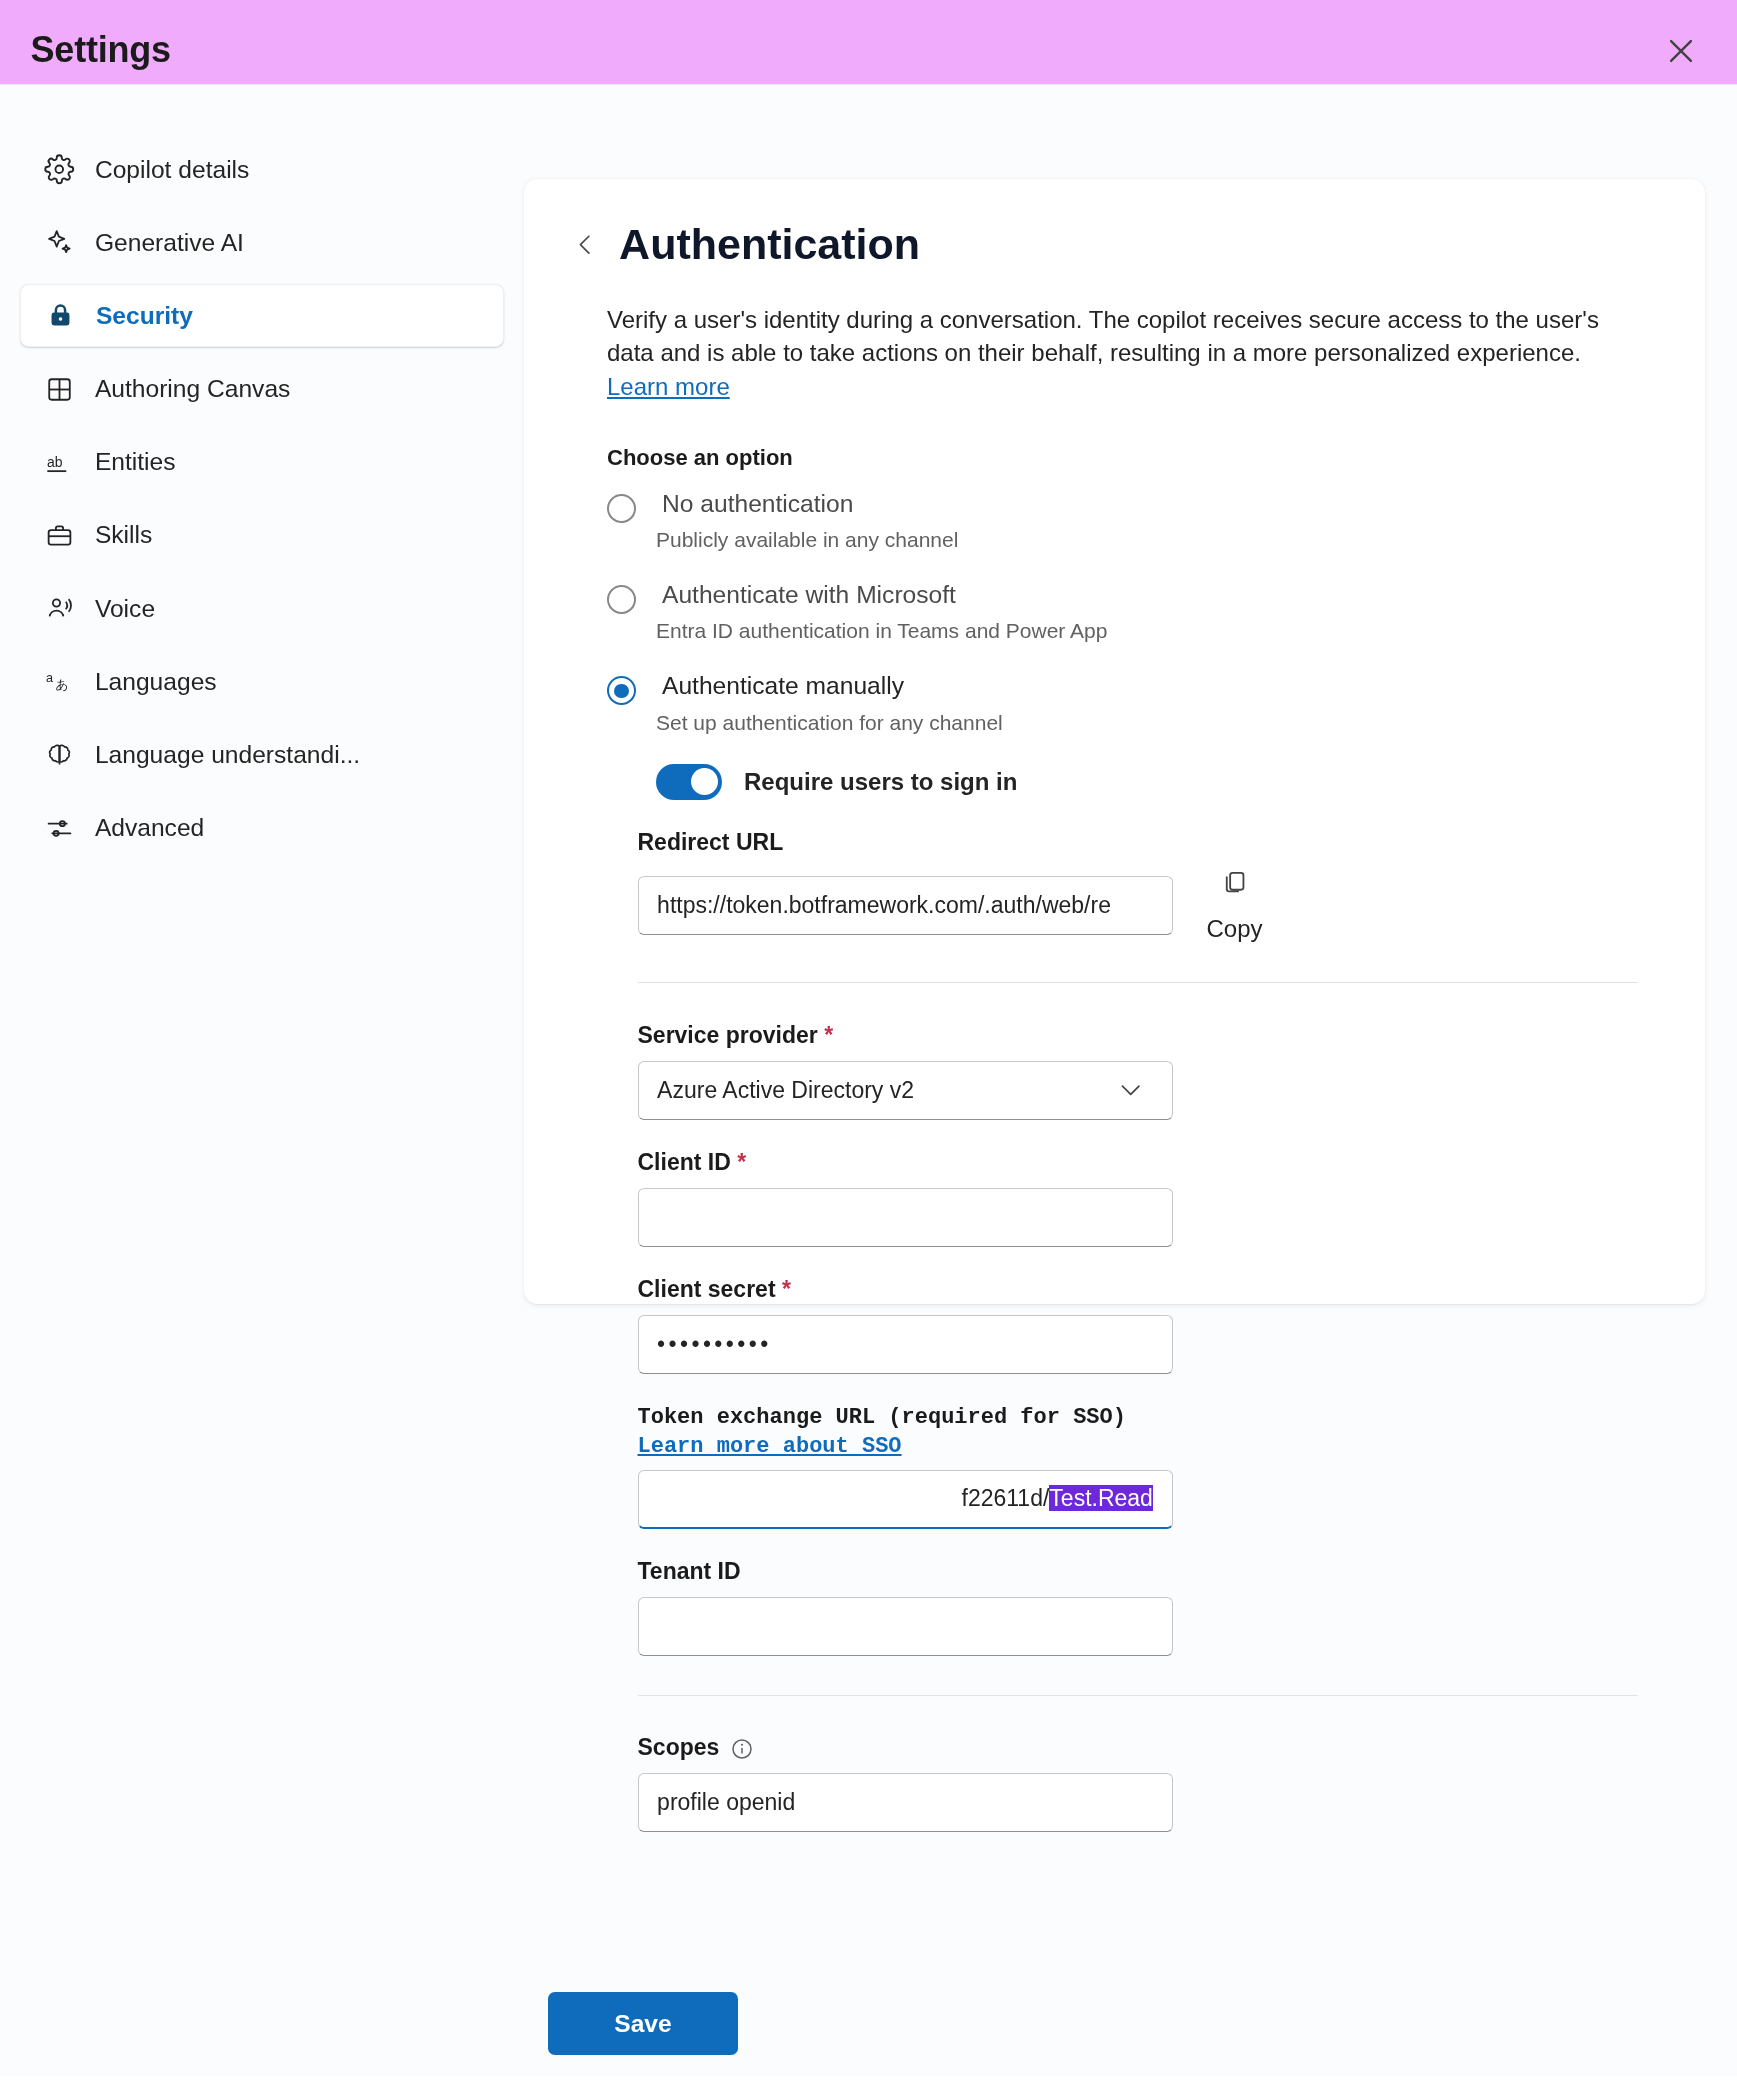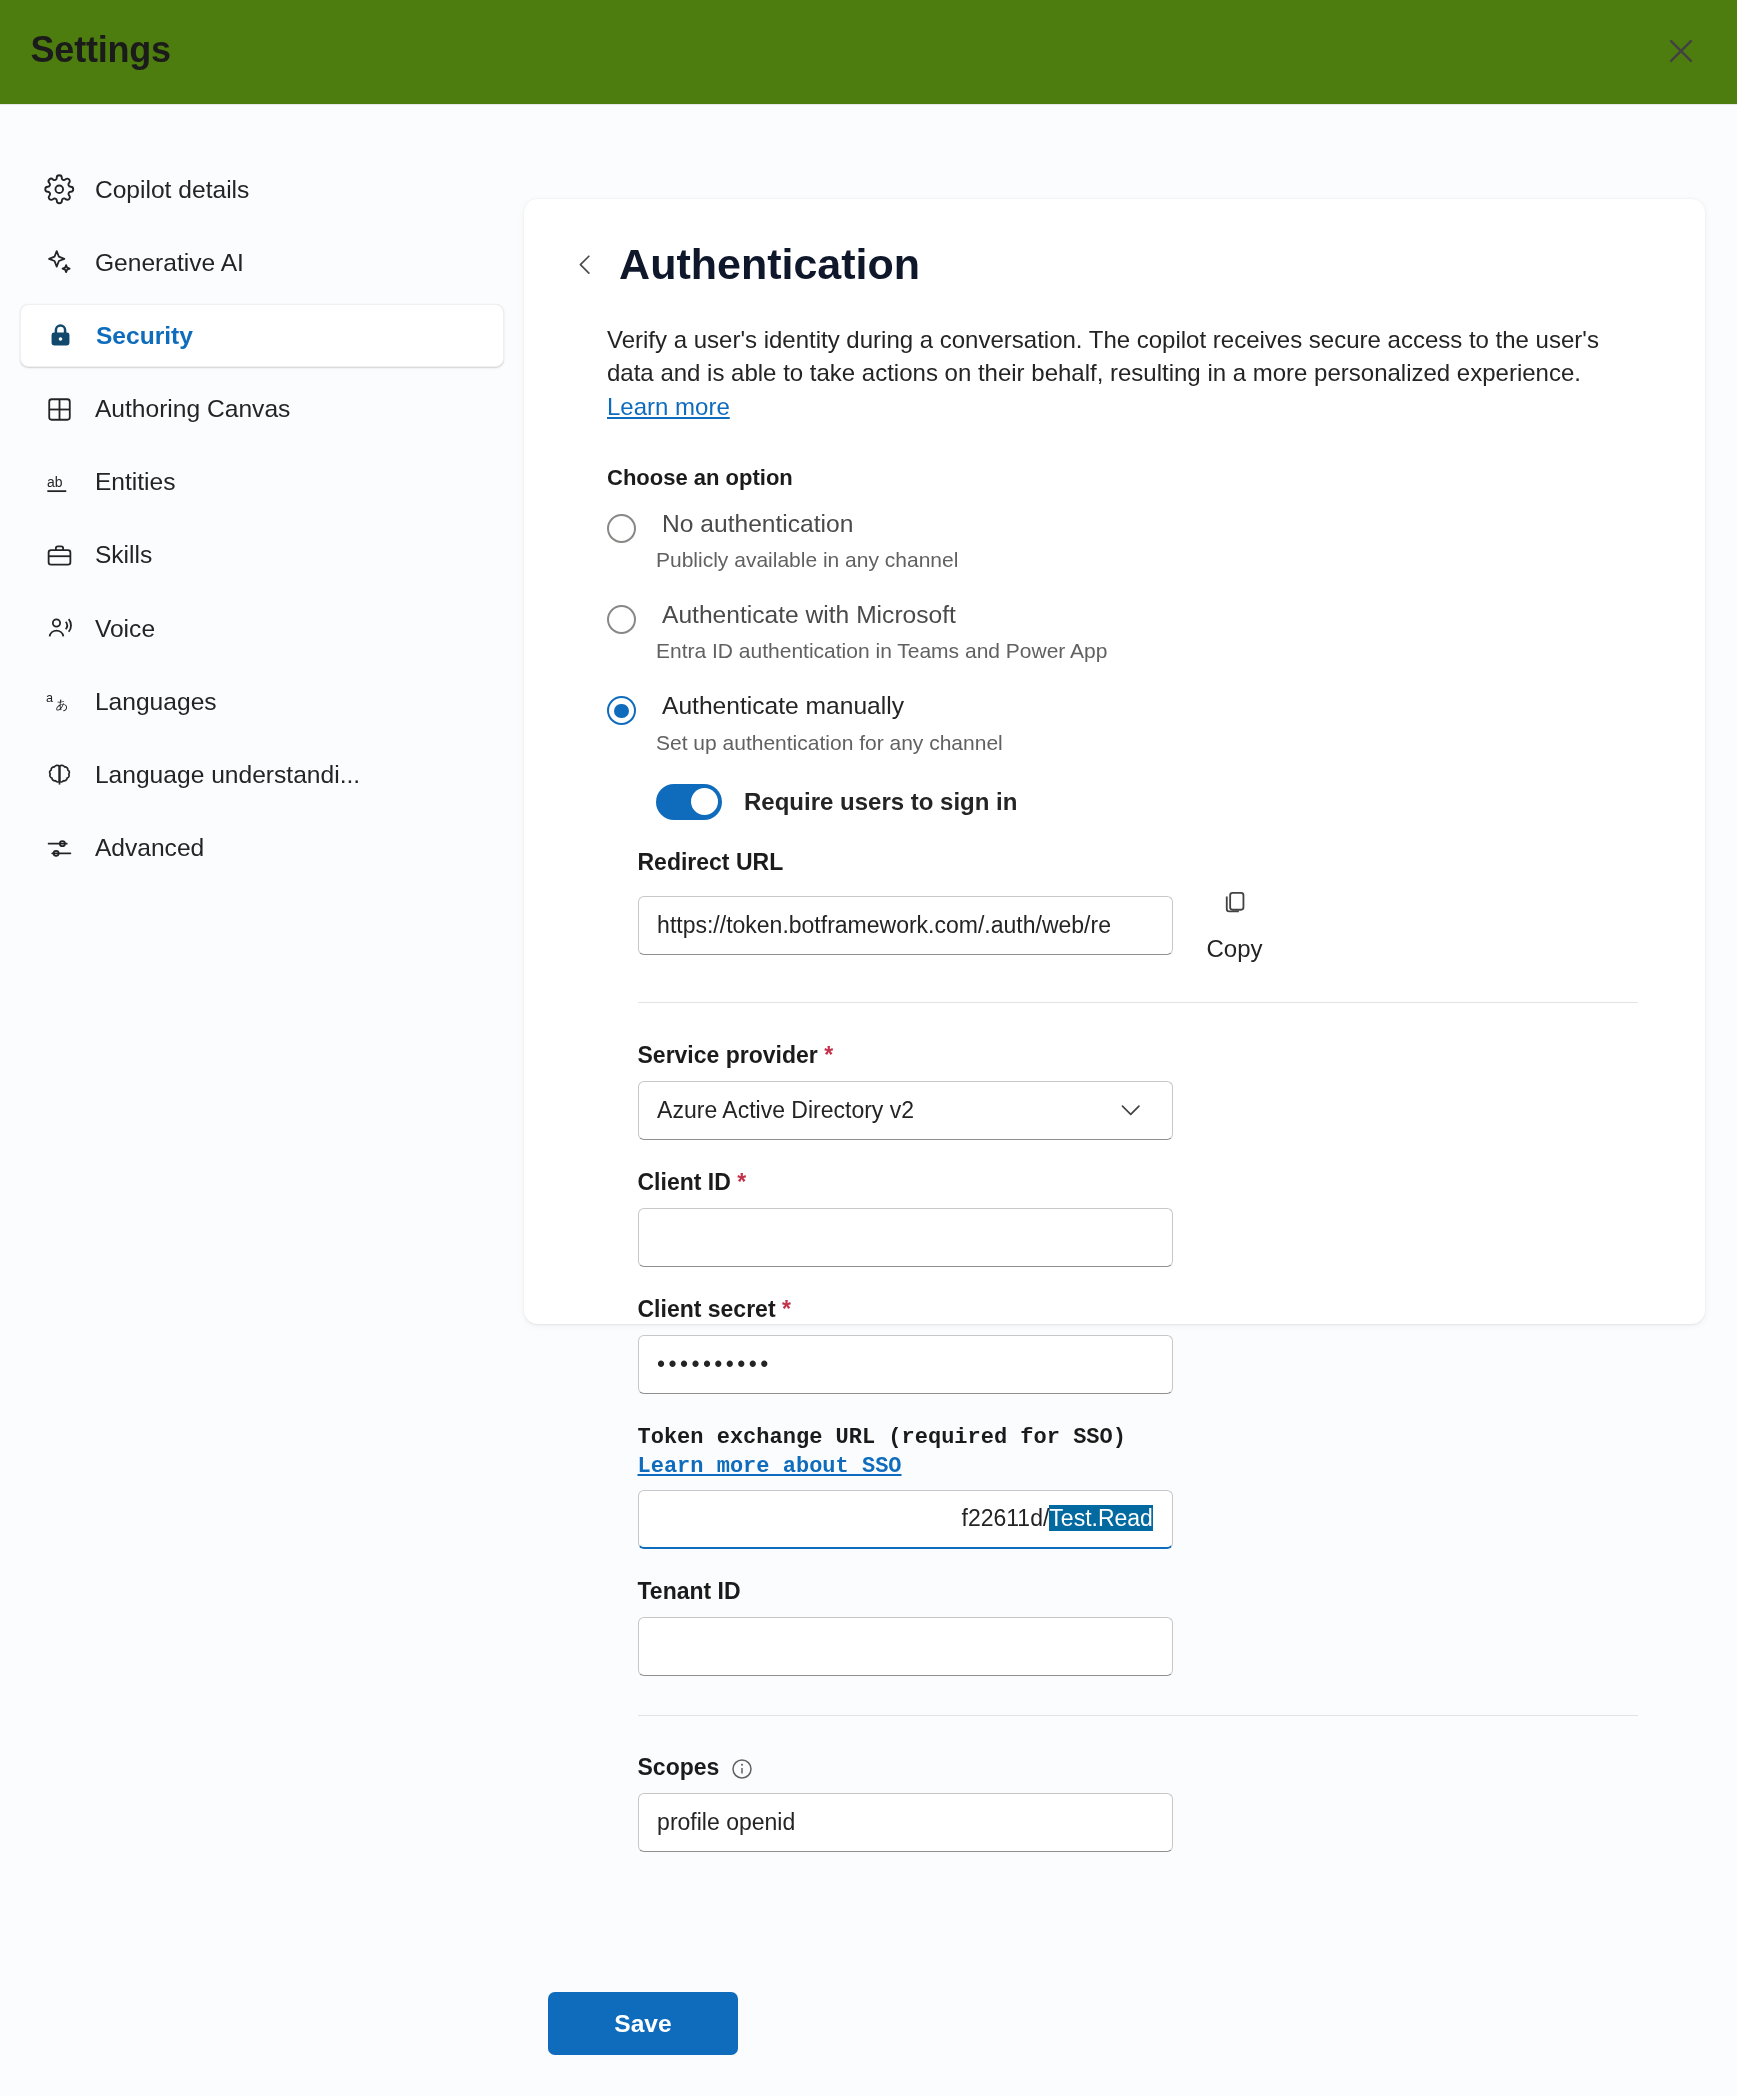--- a/index.html
+++ b/index.html
@@ -16,23 +16,23 @@
     position: relative;
     width: 1737px;
     height: 2098px;
     background: #ffffff;
     overflow: hidden;
   }
 
   
   .header {
     position: relative;
-    height: 105px;
+    height: 85px;
     border-bottom: 1.7px solid #e6e8eb;
-    background: #4d7c0f;
+    background: #f0abfc;
   }
   .header-title {
     position: absolute;
     left: 30.5px;
     top: 29px;
     font-size: 36px;
     font-weight: 600;
     color: #1b1b1b;
     letter-spacing: -0.2px;
   }
@@ -299,21 +299,21 @@
   }
 
   .field-gap { margin-bottom: 29px; }
 
   .token-value {
     width: 100%;
     text-align: right;
     white-space: nowrap;
   }
   .sel-highlight {
-    background: #0369a1;
+    background: #6d28d9;
     color: #ffffff;
     margin-top: 24px;
   }
 
   .info-icon {
     display: inline-flex;
     vertical-align: middle;
     margin-left: 10.2px;
   }
 

